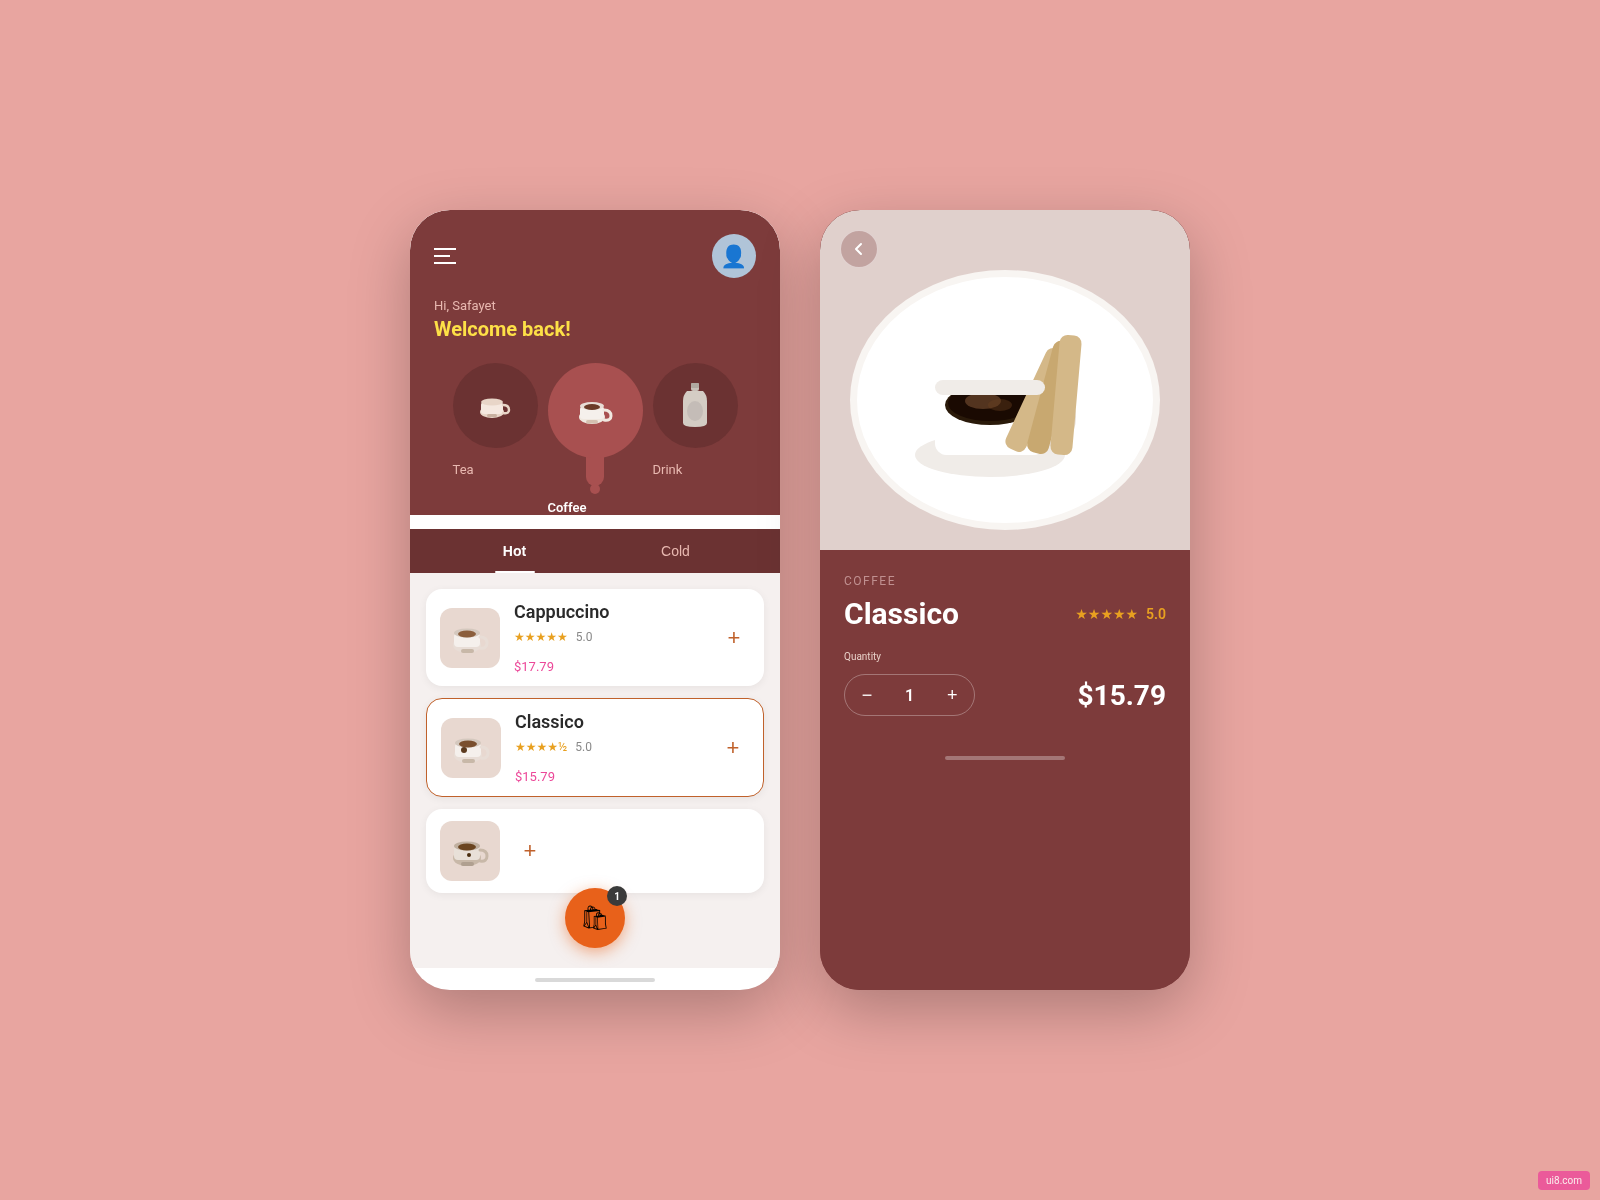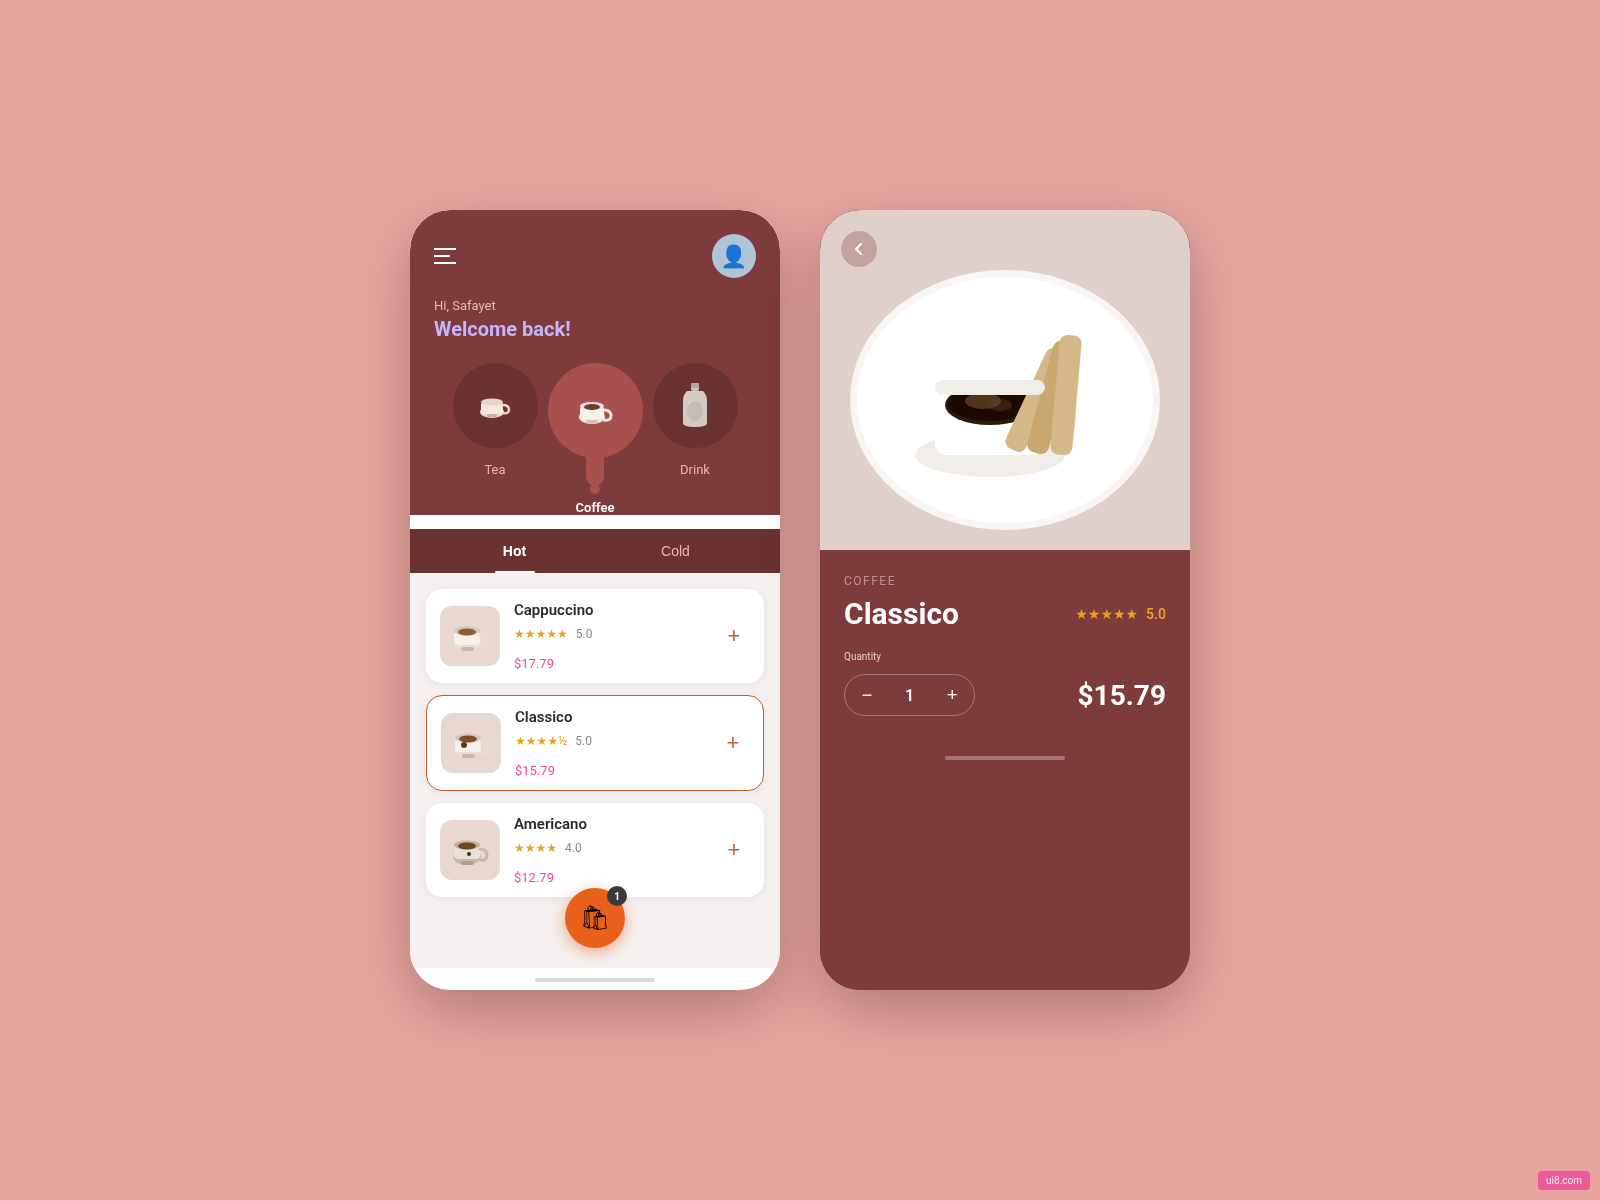--- a/index.html
+++ b/index.html
@@ -79,39 +79,38 @@
       justify-content: center;
       font-size: 22px;
     }
 
     .greeting-sub {
       color: #e8b8b0;
       font-size: 13px;
       margin-bottom: 4px;
     }
     .greeting-main {
-      color: #c4b5fd;
+      color: #fde047;
       font-size: 20px;
       font-weight: 700;
       margin-bottom: 22px;
     }
 
     
     .categories {
       display: flex;
       justify-content: center;
       gap: 10px;
       padding-bottom: 0;
       position: relative;
     }
 
     .cat-item {
       display: flex;
       flex-direction: column;
-      align-items: center;
       cursor: pointer;
       position: relative;
     }
 
     .cat-bubble {
       width: 85px;
       height: 85px;
       border-radius: 50%;
       background: #6b3232;
       display: flex;
@@ -255,21 +254,21 @@
       flex-shrink: 0;
       overflow: hidden;
     }
 
     .coffee-info {
       flex: 1;
     }
 
     .coffee-name {
       font-weight: 600;
-      font-size: 15px;
+      font-size: 18px;
       color: #2a2a2a;
       margin-bottom: 4px;
     }
 
     .stars {
       color: #e8a020;
       font-size: 12px;
     }
 
     .rating-val {
@@ -649,28 +648,20 @@
         <svg width="50" height="50" viewBox="0 0 50 50" fill="none">
           <ellipse cx="22" cy="32" rx="14" ry="8" fill="#c8b8a8"></ellipse>
           <rect x="9" y="20" width="26" height="14" rx="4" fill="#e8e0d8"></rect>
           <ellipse cx="22" cy="20" rx="13" ry="4.5" fill="#c0b0a0"></ellipse>
           <ellipse cx="22" cy="21" rx="9" ry="3.5" fill="#6b4520"></ellipse>
           <path d="M35 24 Q42 24 42 30 Q42 36 35 35" stroke="#c8b8a8" stroke-width="3" fill="none" stroke-linecap="round"></path>
           <rect x="16" y="36" width="13" height="4" rx="2" fill="#b0a090"></rect>
           <circle cx="24" cy="29" r="2" fill="#4a2e10"></circle>
         </svg>
       </div>
-      <div class="coffee-info">
-        <div class="coffee-name">Americano</div>
-        <div>
-          <span class="stars">★★★★</span>
-          <span class="rating-val">4.0</span>
-        </div>
-        <div class="coffee-price">$12.79</div>
-      </div>
       <button class="add-btn">+</button>
     </div>
 
     <div class="cart-fab">
       <span>🛍</span>
       <div class="cart-badge">1</div>
     </div>
   </div>
 
   <div class="home-indicator-dark"></div>

